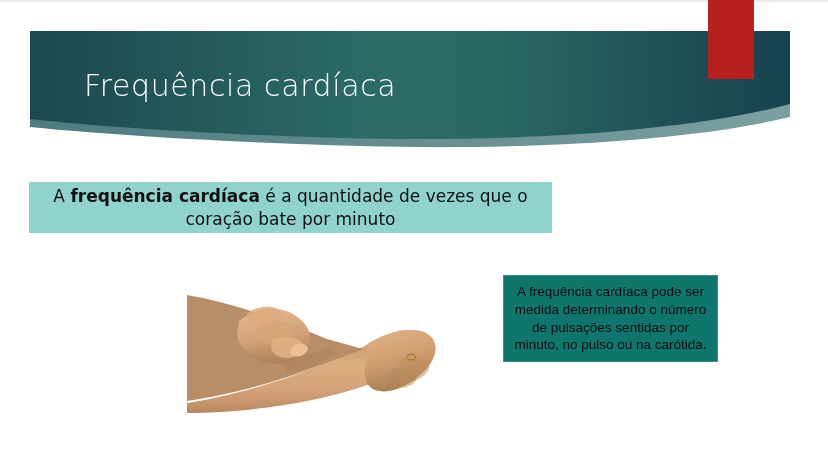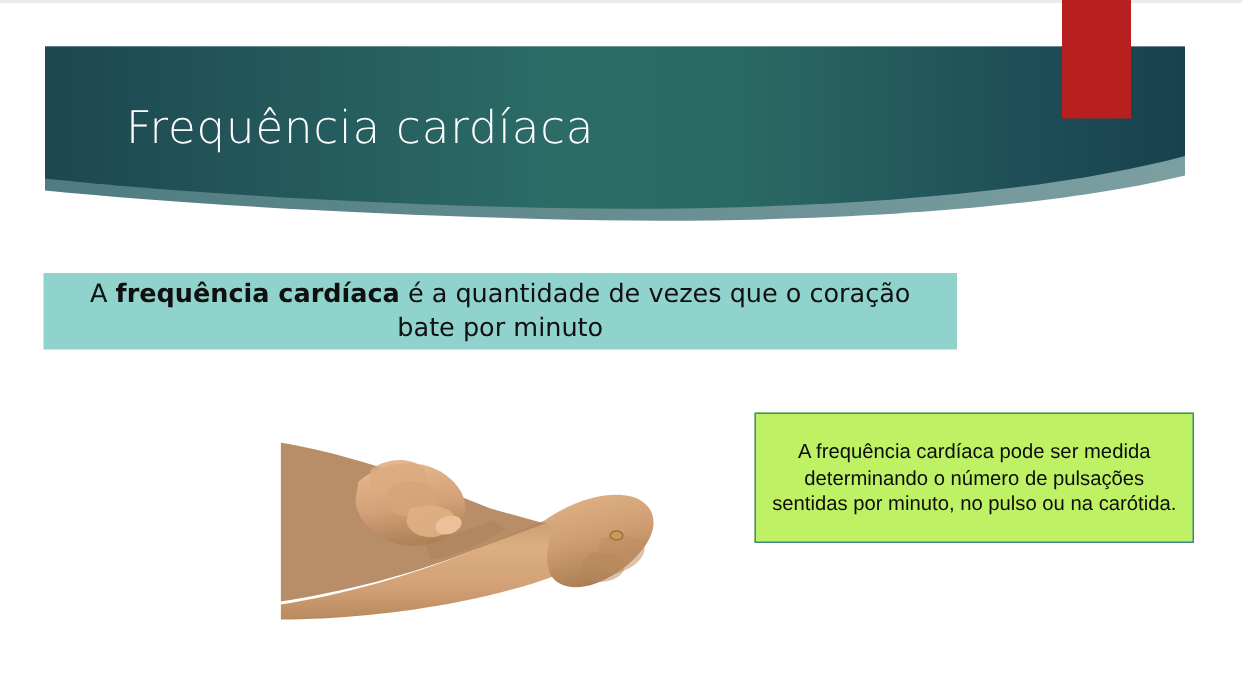--- a/index.html
+++ b/index.html
@@ -51,21 +51,21 @@
     line-height: 1.1;
     white-space: nowrap;
     font-family: "DejaVu Sans", sans-serif;
   }
 
   
   .def-box {
     position: absolute;
     left: 29px;
     top: 182px;
-    width: 609px;
+    width: 523px;
     height: 51px;
     background: #90d2cc;
     display: flex;
     align-items: center;
     justify-content: center;
     box-sizing: border-box;
     padding: 0 10px;
   }
   .def-text {
     color: #101010;
@@ -77,24 +77,24 @@
   }
   .def-text b {
     font-weight: 700;
   }
 
   
   .note-box {
     position: absolute;
     left: 503px;
     top: 275px;
-    width: 293px;
+    width: 215px;
     height: 87px;
     border: 1.5px solid #3c8a87;
-    background: #bef264;
+    background: #0f766e;
     box-sizing: border-box;
     display: flex;
     align-items: center;
     justify-content: center;
     padding: 2px 6px;
   }
   .note-text {
     color: #0d0d0d;
     font-size: 13.5px;
     line-height: 1.32;

